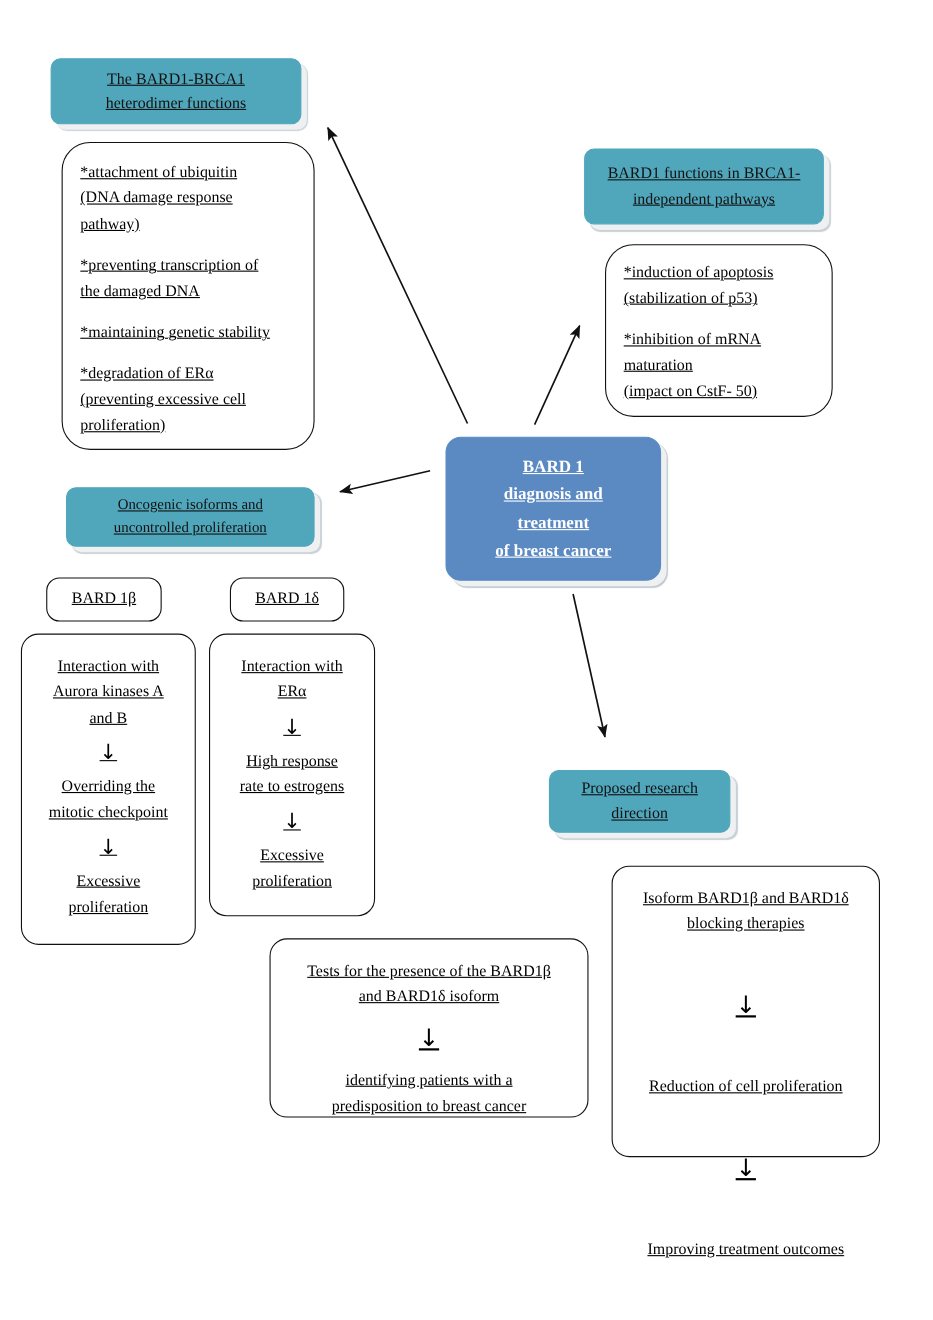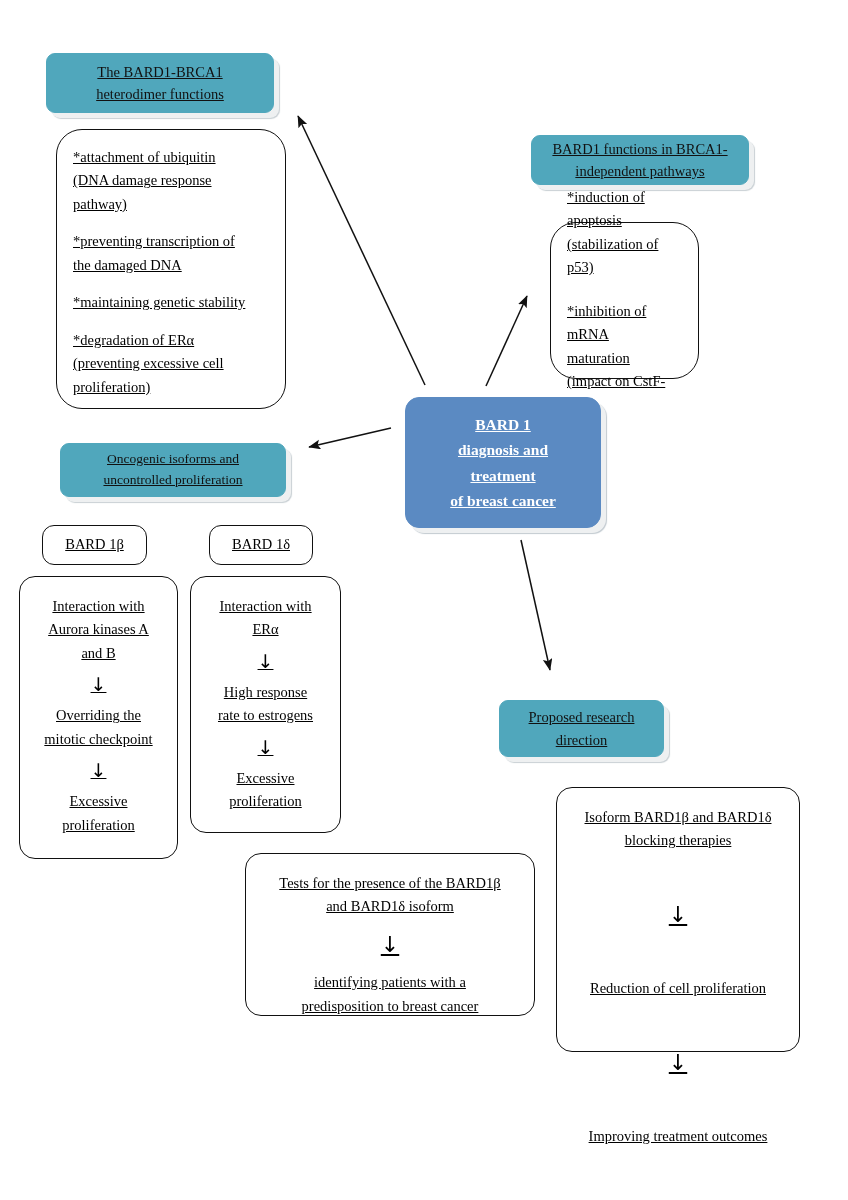--- a/index.html
+++ b/index.html
@@ -125,26 +125,26 @@
     <p class="para">
       <span class="line">*maintaining genetic stability</span>
     </p>
     <p class="para">
       <span class="line">*degradation of ERα</span>
       <span class="line">(preventing excessive cell</span>
       <span class="line">proliferation)</span>
     </p>
   </div>
 
-  <div class="node teal" style="left:531px; top:135px; width:218px; height:50px;">
+  <div class="node teal" style="left:531px; top:135px; width:218px; height:69px;">
     <span class="line">BARD1 functions in BRCA1-</span>
     <span class="line">independent pathways</span>
   </div>
 
-  <div class="node white left-text" style="left:550px; top:222px; width:149px; height:157px; justify-content:center; padding-top:14px;gap:6px;">
+  <div class="node white left-text" style="left:550px; top:222px; width:207px; height:157px; justify-content:flex-start; padding-top:14px;">
     <p class="para">
       <span class="line">*induction of apoptosis</span>
       <span class="line">(stabilization of p53)</span>
     </p>
     <p class="para">
       <span class="line">*inhibition of mRNA</span>
       <span class="line">maturation</span>
       <span class="line"> (impact on CstF- 50)</span>
     </p>
   </div>

